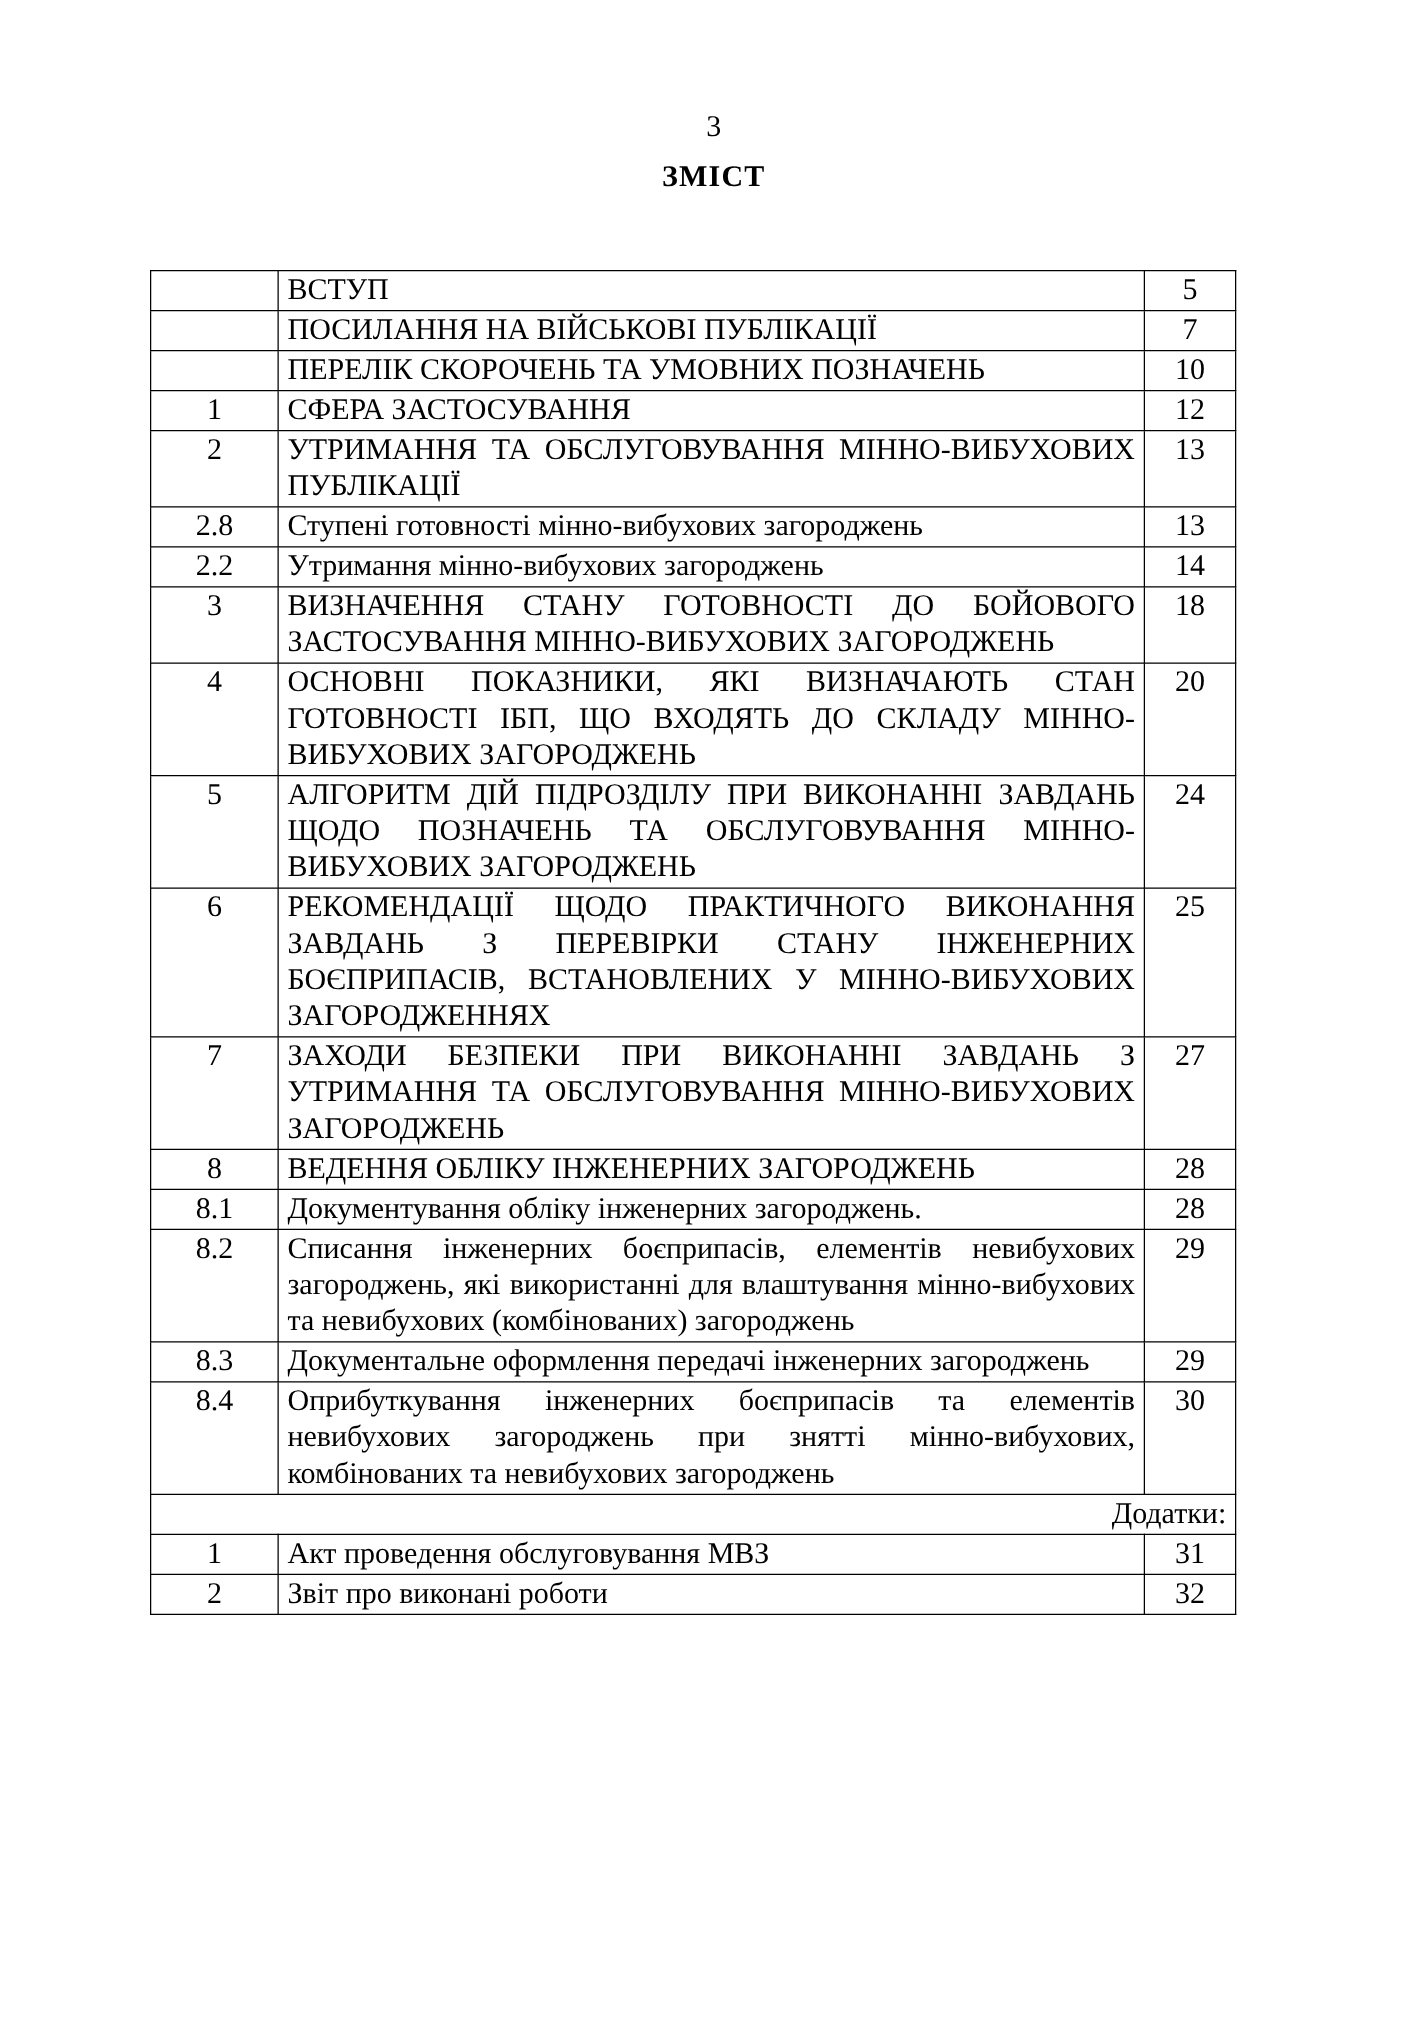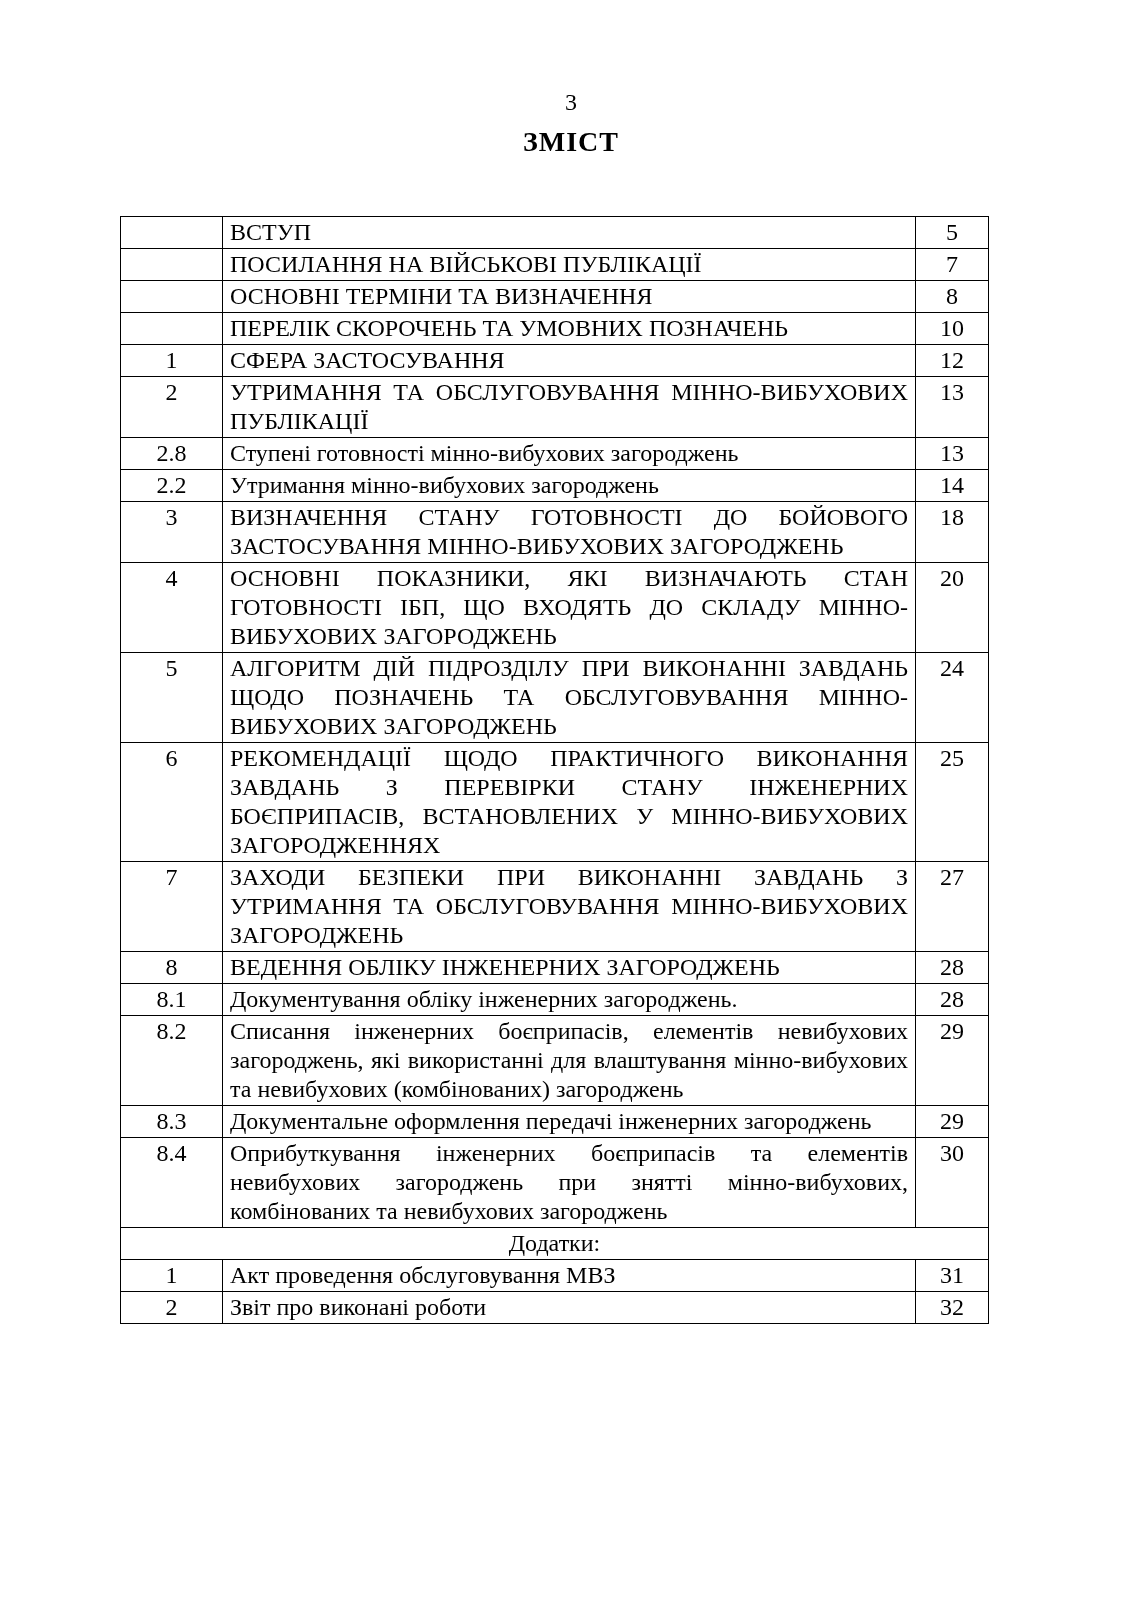--- a/index.html
+++ b/index.html
@@ -19,21 +19,21 @@
   }
   .page-number {
     margin-top: 88px;
     text-align: center;
     font-size: 24px;
     line-height: 28px;
   }
   .doc-title {
     margin-top: 12px;
     text-align: center;
-    font-size: 28px;
+    font-size: 24px;
     line-height: 28px;
     font-weight: bold;
     letter-spacing: 1px;
   }
   table.toc {
     border-collapse: collapse;
     table-layout: fixed;
     width: 868px;
     margin: 60px 0 0 120px;
     font-family: Liberation Serif, serif;
@@ -53,21 +53,21 @@
   }
   td.col-title {
     text-align: justify;
   }
   td.col-page {
     text-align: center;
     padding-left: 2px;
     padding-right: 2px;
   }
   td.span-cell {
-    text-align: center;
+    text-align: right;
     padding-left: 4px;
   }
 </style>
 </head>
 <body>
 
 <div class="page">
   <div class="page-number">3</div>
   <div class="doc-title">ЗМІСТ</div>
 
@@ -83,25 +83,20 @@
     <td class="col-title">ВСТУП</td>
     <td class="col-page">5</td>
   </tr>
 
   <tr>
     <td class="col-num"></td>
     <td class="col-title">ПОСИЛАННЯ НА ВІЙСЬКОВІ ПУБЛІКАЦІЇ</td>
     <td class="col-page">7</td>
   </tr>
 
-  <tr>
-    <td class="col-num"></td>
-    <td class="col-title">ОСНОВНІ ТЕРМІНИ ТА ВИЗНАЧЕННЯ</td>
-    <td class="col-page">8</td>
-  </tr>
 
   <tr>
     <td class="col-num"></td>
     <td class="col-title">ПЕРЕЛІК СКОРОЧЕНЬ ТА УМОВНИХ ПОЗНАЧЕНЬ</td>
     <td class="col-page">10</td>
   </tr>
 
   <tr>
     <td class="col-num">1</td>
     <td class="col-title">СФЕРА ЗАСТОСУВАННЯ</td>

